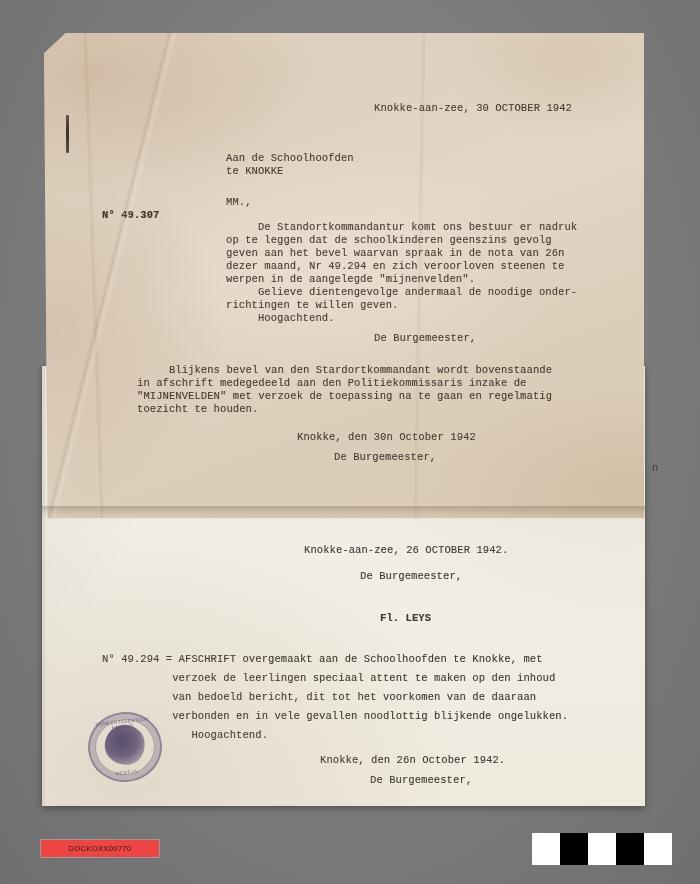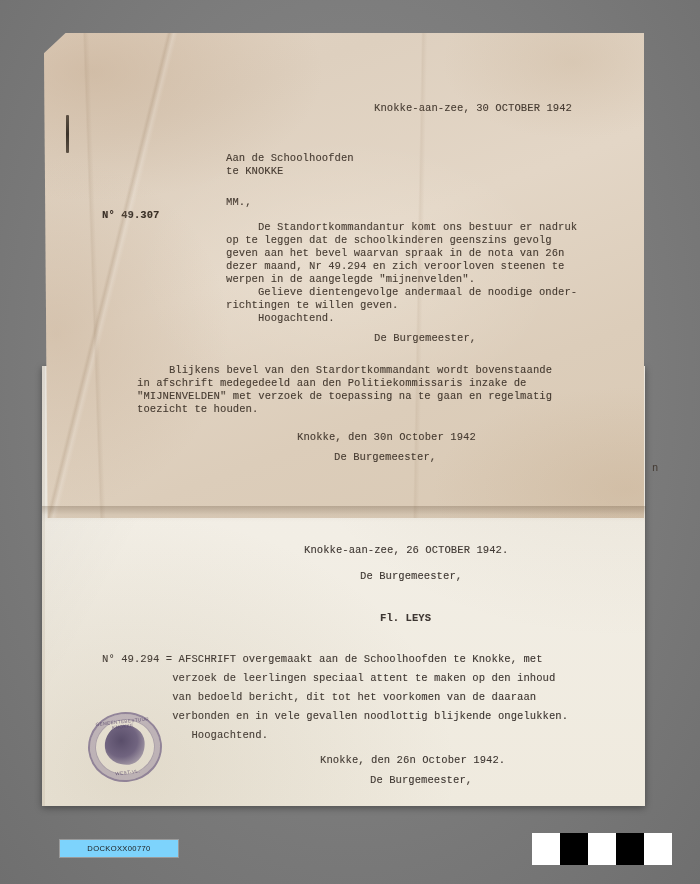--- a/index.html
+++ b/index.html
@@ -149,28 +149,27 @@
     font-family:"Liberation Sans", sans-serif;
   }
   #stamp .txt-top{ top:7px; }
   #stamp .txt-bot{ bottom:7px; }
 
   
   #id-label{
     position:absolute;
     left: 40px; top: 839px;
     width: 118px; height: 17px;
-    background: #7dd3fc;
+    background: #ef4444;
     border: 1px solid #9a9a9a;
     display:flex; align-items:center; justify-content:center;
     font-family:"Liberation Sans", sans-serif;
     font-size: 7.6px;
     letter-spacing: 0.35px;
     color:#1c1c1c;
-    margin-left:19px;
   }
   #calibration-strip{
     position:absolute;
     right: 28px; top: 833px;
     height: 32px;
     display:flex;
     border: 0;
   }
   #calibration-strip .swatch{ width: 28px; height: 32px; }
   #calibration-strip .w{ background:#ffffff; }

